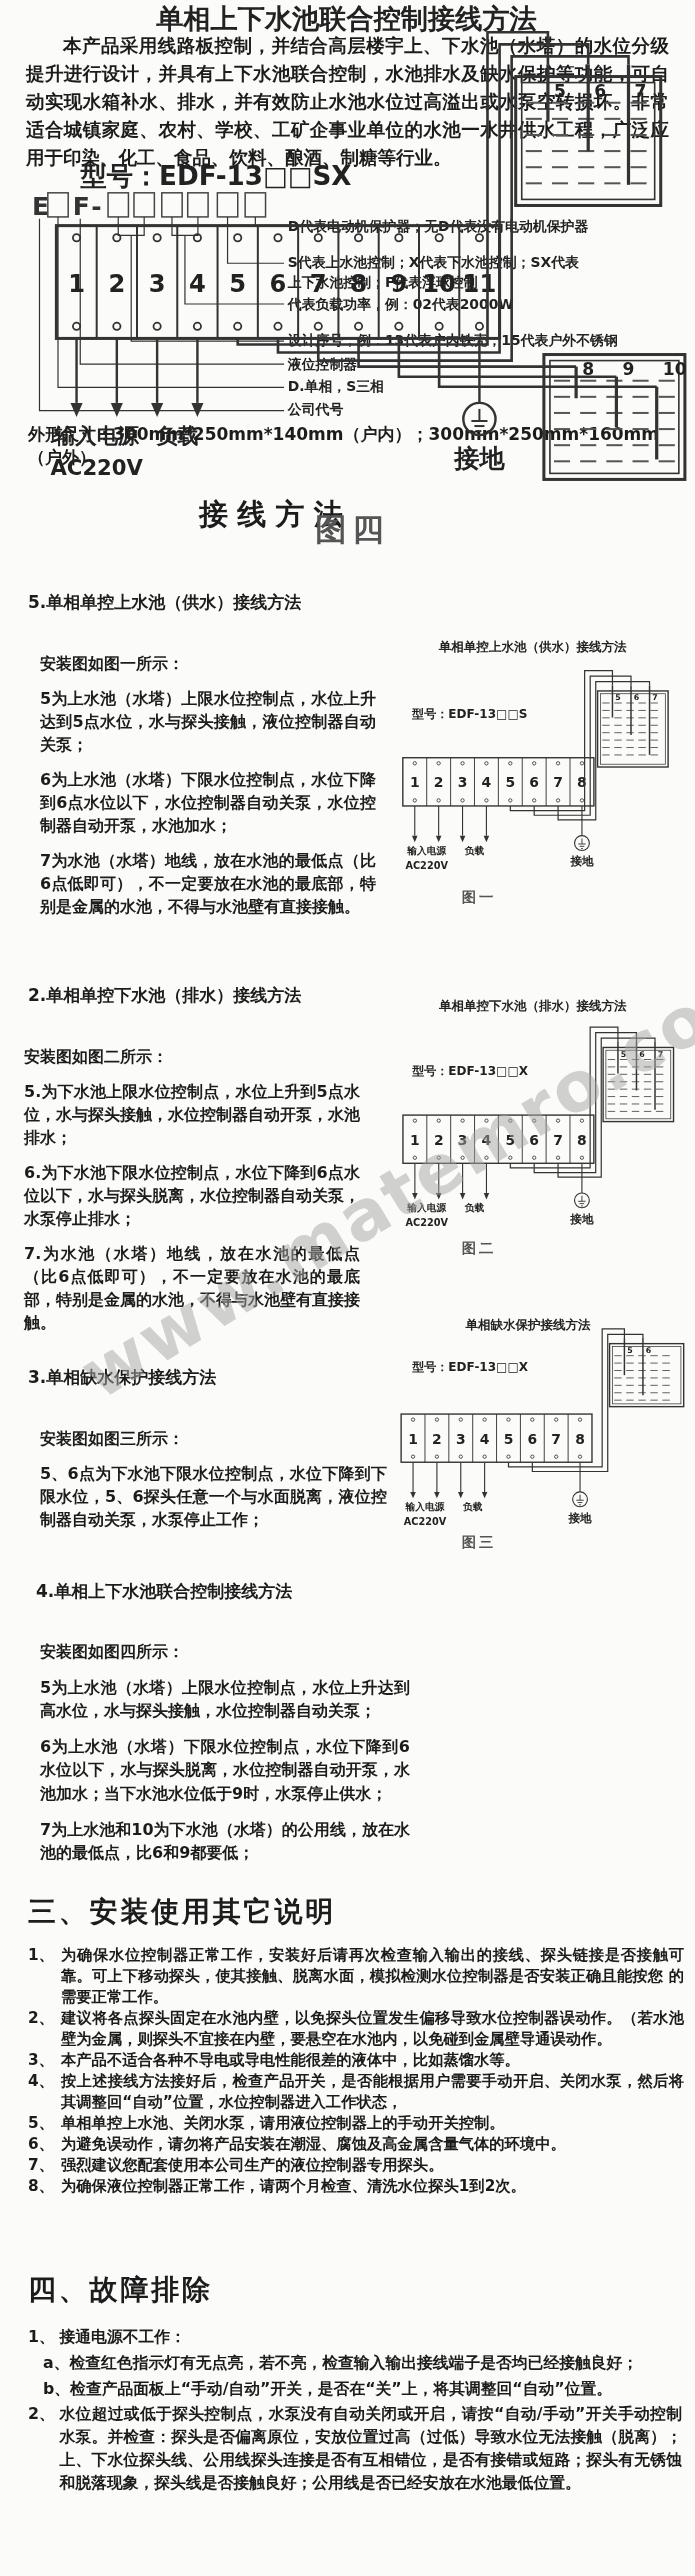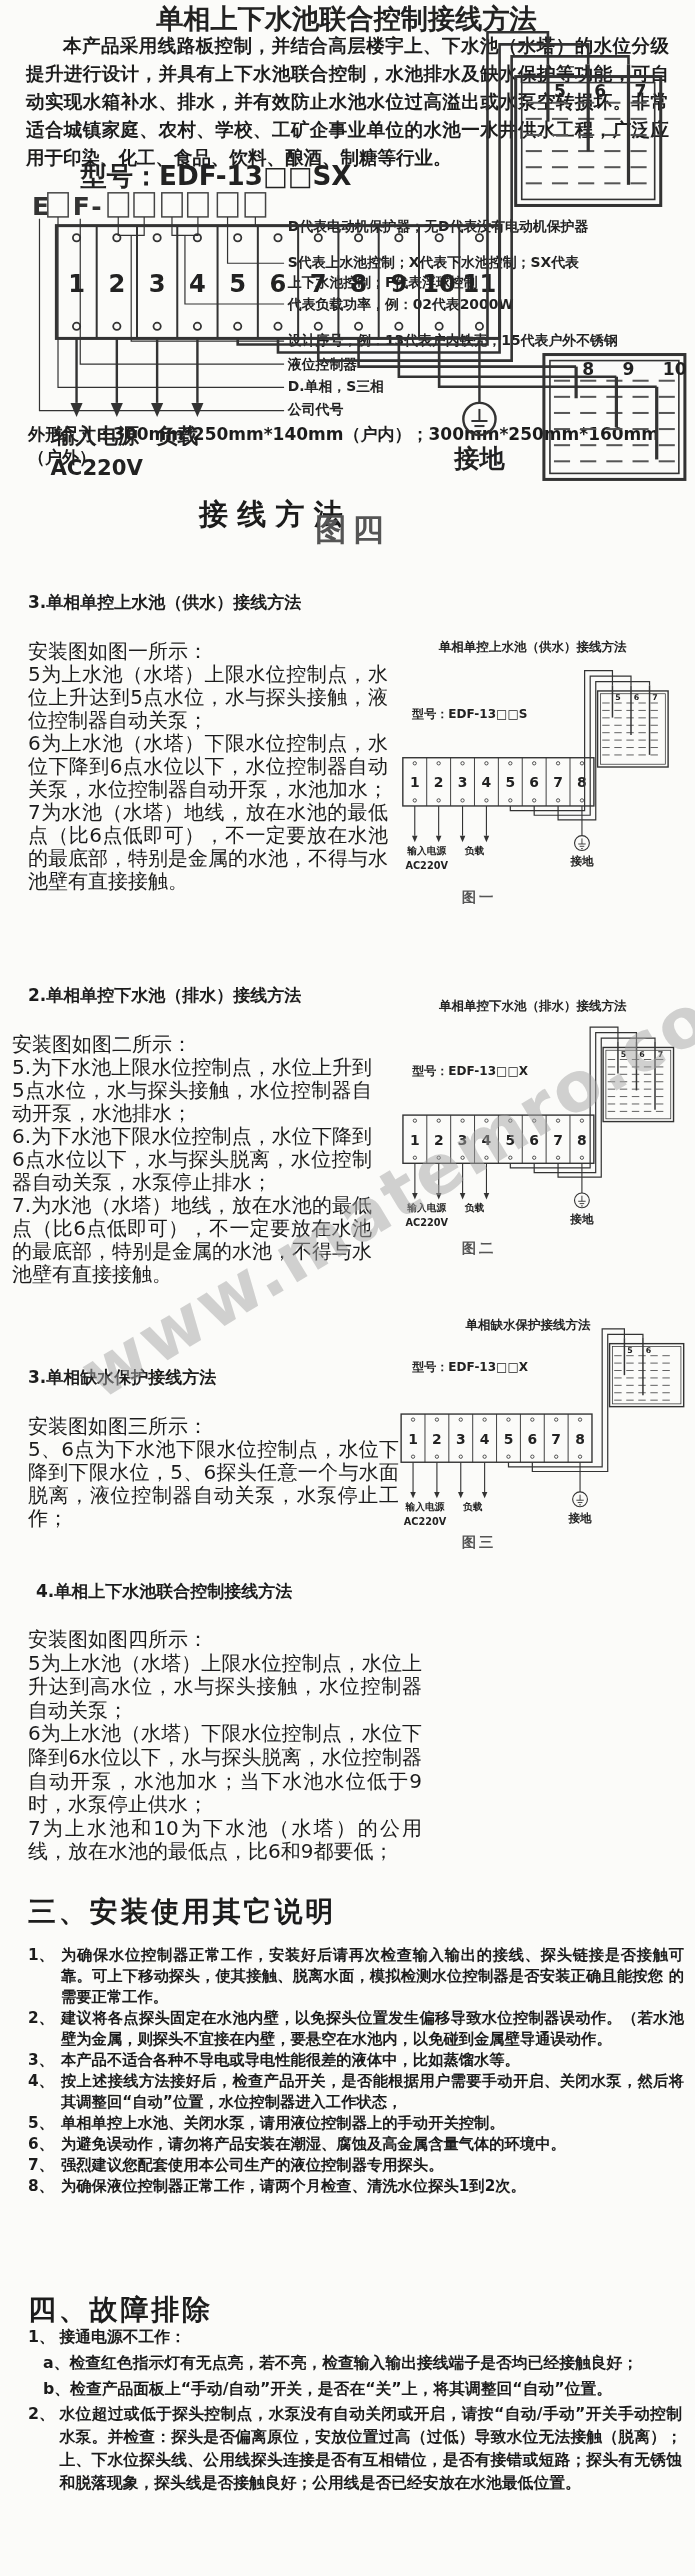--- a/index.html
+++ b/index.html
@@ -6,32 +6,32 @@
   .page{position:relative;width:695px;height:2576px;margin:0 auto;background:#fbfbf9;
         font-family:"DejaVu Sans","Liberation Sans",sans-serif;color:#1c1c1c;overflow:hidden;}
   .abs{position:absolute;}
   .intro{left:26px;top:31.5px;width:643px;font-size:18.5px;line-height:28px;font-weight:700;
          text-align:justify;text-indent:2em;margin:0;}
   #model-svg{left:16.7px;top:178px;width:662px;height:252px;}
   .dims{left:28px;top:423px;width:649px;font-size:17px;font-weight:700;margin:0;}
   .wiring-title{left:0;top:495px;width:551px;text-align:center;font-size:29px;font-weight:700;
                 letter-spacing:9.3px;margin:0;}
   .sec-h{font-size:17px;font-weight:700;margin:0;white-space:nowrap;}
-  .sec-body p{margin:0;font-size:20px;line-height:23px;font-weight:400;text-align:justify;}
+  .sec-body p{margin:12px;font-size:16px;line-height:23px;font-weight:700;text-align:justify;}
   #sec1-h{left:28px;top:591px;} #sec1-b{left:28px;top:640px;width:360px;}
   #diag0{left:375px;top:626px;width:320px;height:295px;}
   #sec2-h{left:28px;top:984px;} #sec2-b{left:12px;top:1033px;width:360px;}
   #diag1{left:375px;top:990px;width:320px;height:278px;}
   #sec3-h{left:28px;top:1366px;} #sec3-b{left:28px;top:1415px;width:371px;}
   #diag2{left:375px;top:1314px;width:320px;height:252px;}
   #sec4-h{left:36px;top:1580px;} #sec4-b{left:28px;top:1628px;width:394px;}
   #sec4-b p{line-height:23.6px;}
   .big-h{font-size:28px;font-weight:700;letter-spacing:2.8px;margin:0;}
   #notes-h{left:28px;top:1893px;} #notes-list{left:28px;top:1945px;width:656px;}
-  #ts-h{left:28px;top:2271px;margin-top:20px;} #ts-list{left:28px;top:2325px;width:654px;}
+  #ts-h{left:28px;top:2271px;} #ts-list{left:28px;top:2325px;width:654px;}
   .note-item{display:flex;font-size:15.3px;line-height:21px;font-weight:700;text-align:justify;}
   .note-num{flex:0 0 33px;}
   .note-text{flex:1;}
   .ts-item{display:flex;font-size:15.8px;line-height:23px;font-weight:700;text-align:justify;margin-bottom:2.8px;}
   .ts-num{flex:0 0 31.5px;}
   .ts-sub{margin-left:15px;width:603px;}
   .ts-sub .ts-num{flex:0 0 26px;}
   .watermark{left:67px;top:1346px;font-size:69px;font-weight:700;color:rgba(165,165,165,0.5);
              transform:rotate(-31deg);transform-origin:0 0;letter-spacing:2.8px;white-space:nowrap;
              pointer-events:none;z-index:5;}
@@ -72,21 +72,21 @@
       <text x="292" y="180" font-size="15" text-anchor="start" font-weight="700" fill="#222">设计序号，例：13代表户内铁壳；15代表户外不锈钢</text>
       <text x="292" y="206" font-size="15" text-anchor="start" font-weight="700" fill="#222">液位控制器</text>
       <text x="292" y="230" font-size="15" text-anchor="start" font-weight="700" fill="#222">D.单相，S三相</text>
       <text x="292" y="255" font-size="15" text-anchor="start" font-weight="700" fill="#222">公司代号</text>
     </svg>
 
   <p class="abs dims">外形尺寸：300mm*250mm*140mm（户内）；300mm*250mm*160mm（户外）</p>
 
   <h1 class="abs wiring-title">接线方法</h1>
 
-  <h2 id="sec1-h" class="abs sec-h">3.单相单控上水池（供水）接线方法</h2>
+  <h2 id="sec1-h" class="abs sec-h">5.单相单控上水池（供水）接线方法</h2>
   <div id="sec1-b" class="abs sec-body">
       <p>安装图如图一所示：</p>
       <p>5为上水池（水塔）上限水位控制点，水位上升达到5点水位，水与探头接触，液位控制器自动关泵；</p>
       <p>6为上水池（水塔）下限水位控制点，水位下降到6点水位以下，水位控制器自动关泵，水位控制器自动开泵，水池加水；</p>
       <p>7为水池（水塔）地线，放在水池的最低点（比6点低即可），不一定要放在水池的最底部，特别是金属的水池，不得与水池壁有直接接触。</p>
     </div>
   <svg id="diag0" class="abs diag" viewBox="0 0 345 318">
       <text x="170" y="27" font-size="13.5" text-anchor="middle" font-weight="700" fill="#222">单相单控上水池（供水）接线方法</text>
       <text x="40" y="99" font-size="13" text-anchor="start" font-weight="700" fill="#222">型号：EDF-13□□S</text>
       <g>

